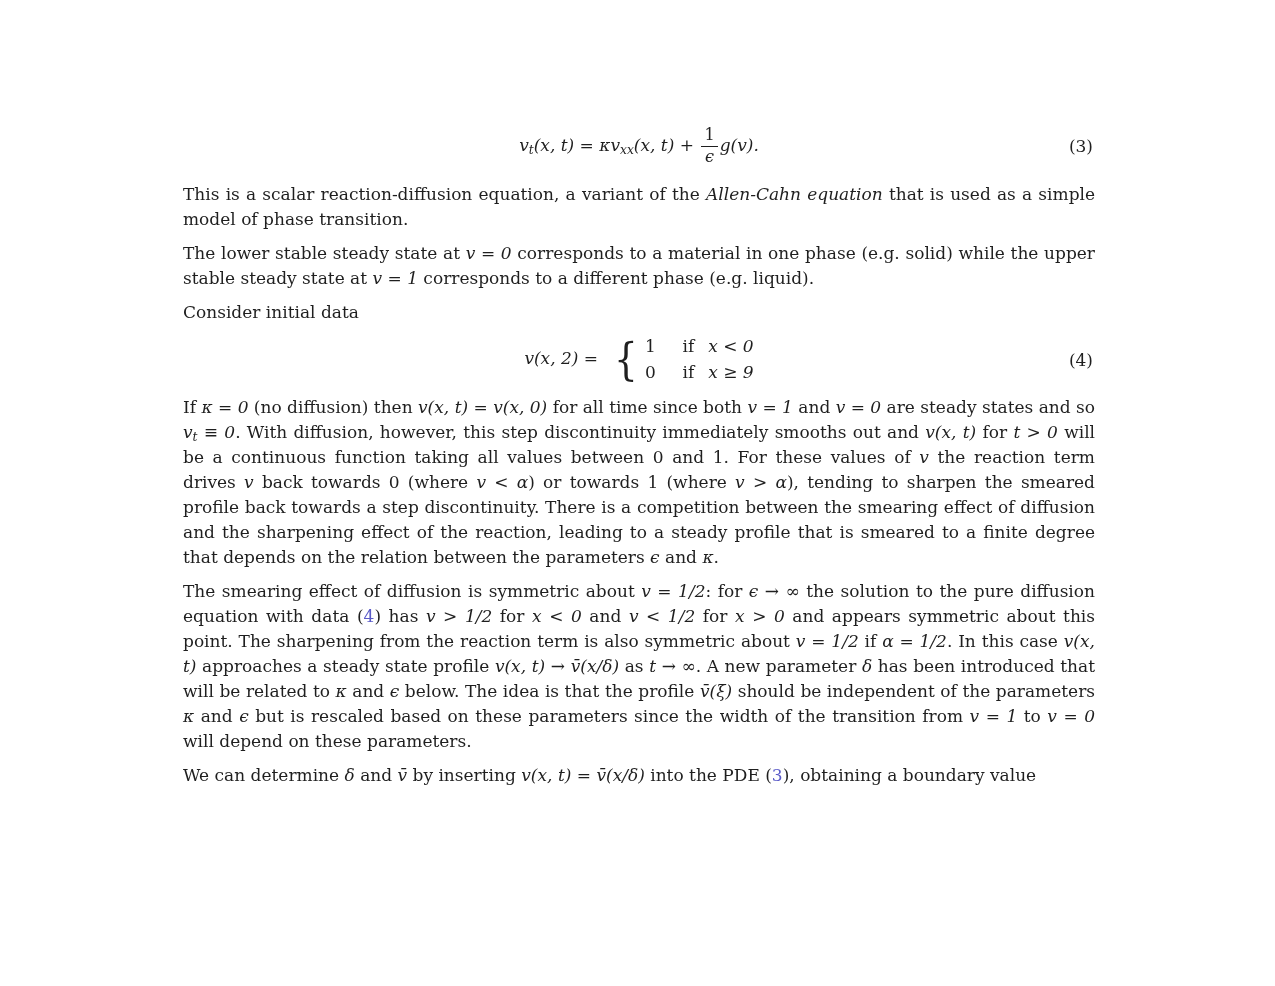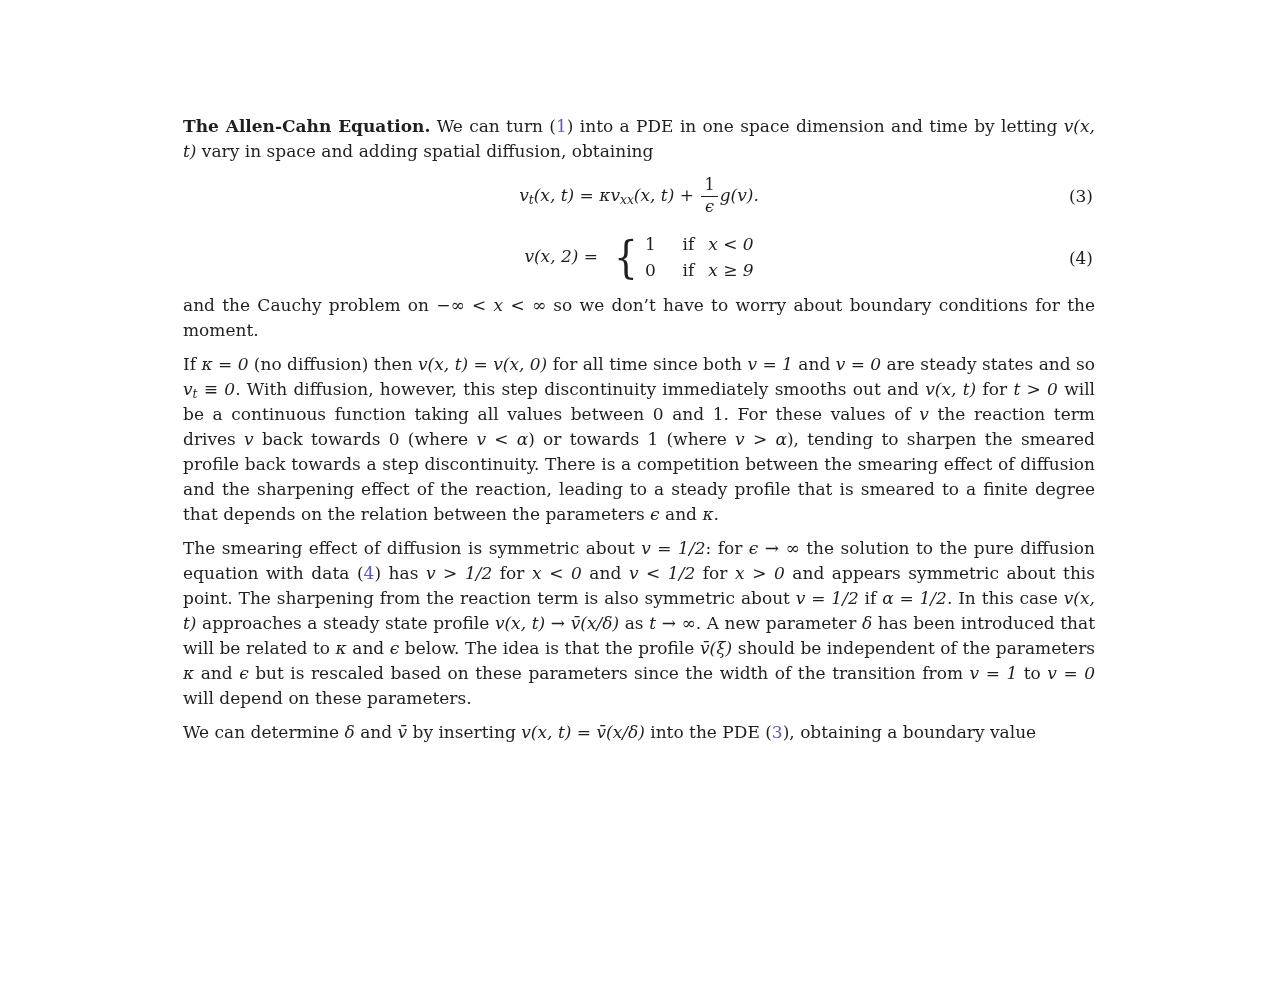--- a/index.html
+++ b/index.html
@@ -84,39 +84,40 @@
   .case-val  { font-style: normal; width: 14px; text-align: center; }
   .case-cond { margin-left: 25px; }
   .case-if   { font-style: normal; }
   .case-expr { font-style: italic; }
 </style>
 </head>
 <body>
 
 <div class="page" style="background: rgb(255, 255, 255);">
   <div class="text-column" id="doc" style="color: rgb(31, 31, 31);">
-      <p class="para"><span class="seg-bold">The Allen-Cahn Equation.</span><span class="seg-text"> We can turn (</span><span class="seg-link ref-link">1</span><span class="seg-text">) into a PDE in one space dimension and time by letting </span><span class="seg-math">v(x, t)</span><span class="seg-text"> vary in space and adding spatial diffusion, obtaining</span></p>
       <div class="equation">
         <span class="eq-content"><span class="seg-math">v</span><sub class="seg-mathsub">t</sub><span class="seg-math">(x, t) = κv</span><sub class="seg-mathsub">xx</sub><span class="seg-math">(x, t) + </span><span class="frac">
             <span class="num">1</span>
             <span class="den">ϵ</span>
           </span><span class="seg-math">g(v).</span></span>
         <span class="eq-number">(3)</span>
       </div>
+      <p class="para"><span class="seg-text">This is a scalar reaction-diffusion equation, a variant of the </span><span class="seg-italic">Allen-Cahn equation</span><span class="seg-text"> that is used as a simple model of phase transition.</span></p>
+      <p class="para"><span class="seg-text">The lower stable steady state at </span><span class="seg-math">v = 0</span><span class="seg-text"> corresponds to a material in one phase (e.g.  solid) while the upper stable steady state at </span><span class="seg-math">v = 1</span><span class="seg-text"> corresponds to a different phase (e.g.  liquid).</span></p>
+      <p class="para"><span class="seg-text">Consider initial data</span></p>
       <div class="equation eq-cases">
         <span class="eq-content"><span class="seg-math">v(x, 2) = </span><span class="cases-brace">{</span><span class="cases">
             <span class="case-row">
               <span class="case-val">1</span>
               <span class="case-cond"><span class="case-if">if </span> <span class="case-expr">x &lt; 0</span></span>
             </span>
             <span class="case-row">
               <span class="case-val">0</span>
               <span class="case-cond"><span class="case-if">if </span> <span class="case-expr">x ≥ 9</span></span>
             </span>
           </span></span>
         <span class="eq-number">(4)</span>
       </div>
-      <p class="para"><span class="seg-text">and the Cauchy problem on </span><span class="seg-math">−∞ &lt; x &lt; ∞</span><span class="seg-text"> so we don’t have to worry about boundary conditions for the moment.</span></p>
       <p class="para"><span class="seg-text">If </span><span class="seg-math">κ = 0</span><span class="seg-text"> (no diffusion) then </span><span class="seg-math">v(x, t) = v(x, 0)</span><span class="seg-text"> for all time since both </span><span class="seg-math">v = 1</span><span class="seg-text"> and </span><span class="seg-math">v = 0</span><span class="seg-text"> are steady states and so </span><span class="seg-math">v</span><sub class="seg-mathsub">t</sub><span class="seg-math"> ≡ 0</span><span class="seg-text">. With diffusion, however, this step discontinuity immediately smooths out and </span><span class="seg-math">v(x, t)</span><span class="seg-text"> for </span><span class="seg-math">t &gt; 0</span><span class="seg-text"> will be a continuous function taking all values between 0 and 1. For these values of </span><span class="seg-math">v</span><span class="seg-text"> the reaction term drives </span><span class="seg-math">v</span><span class="seg-text"> back towards 0 (where </span><span class="seg-math">v &lt; α</span><span class="seg-text">) or towards 1 (where </span><span class="seg-math">v &gt; α</span><span class="seg-text">), tending to sharpen the smeared profile back towards a step discontinuity. There is a competition between the smearing effect of diffusion and the sharpening effect of the reaction, leading to a steady profile that is smeared to a finite degree that depends on the relation between the parameters </span><span class="seg-math">ϵ</span><span class="seg-text"> and </span><span class="seg-math">κ</span><span class="seg-text">.</span></p>
       <p class="para"><span class="seg-text">The smearing effect of diffusion is symmetric about </span><span class="seg-math">v = 1/2</span><span class="seg-text">: for </span><span class="seg-math">ϵ → ∞</span><span class="seg-text"> the solution to the pure diffusion equation with data (</span><span class="seg-link ref-link">4</span><span class="seg-text">) has </span><span class="seg-math">v &gt; 1/2</span><span class="seg-text"> for </span><span class="seg-math">x &lt; 0</span><span class="seg-text"> and </span><span class="seg-math">v &lt; 1/2</span><span class="seg-text"> for </span><span class="seg-math">x &gt; 0</span><span class="seg-text"> and appears symmetric about this point. The sharpening from the reaction term is also symmetric about </span><span class="seg-math">v = 1/2</span><span class="seg-text"> if </span><span class="seg-math">α = 1/2</span><span class="seg-text">. In this case </span><span class="seg-math">v(x, t)</span><span class="seg-text"> approaches a steady state profile </span><span class="seg-math">v(x, t) → v̄(x/δ)</span><span class="seg-text"> as </span><span class="seg-math">t → ∞</span><span class="seg-text">. A new parameter </span><span class="seg-math">δ</span><span class="seg-text"> has been introduced that will be related to </span><span class="seg-math">κ</span><span class="seg-text"> and </span><span class="seg-math">ϵ</span><span class="seg-text"> below. The idea is that the profile </span><span class="seg-math">v̄(ξ)</span><span class="seg-text"> should be independent of the parameters </span><span class="seg-math">κ</span><span class="seg-text"> and </span><span class="seg-math">ϵ</span><span class="seg-text"> but is rescaled based on these parameters since the width of the transition from </span><span class="seg-math">v = 1</span><span class="seg-text"> to </span><span class="seg-math">v = 0</span><span class="seg-text"> will depend on these parameters.</span></p>
       <p class="para"><span class="seg-text">We can determine </span><span class="seg-math">δ</span><span class="seg-text"> and </span><span class="seg-math">v̄</span><span class="seg-text"> by inserting </span><span class="seg-math">v(x, t) = v̄(x/δ)</span><span class="seg-text"> into the PDE (</span><span class="seg-link ref-link">3</span><span class="seg-text">), obtaining a boundary value</span></p>
     </div>
 </div>
 
 </body></html>

